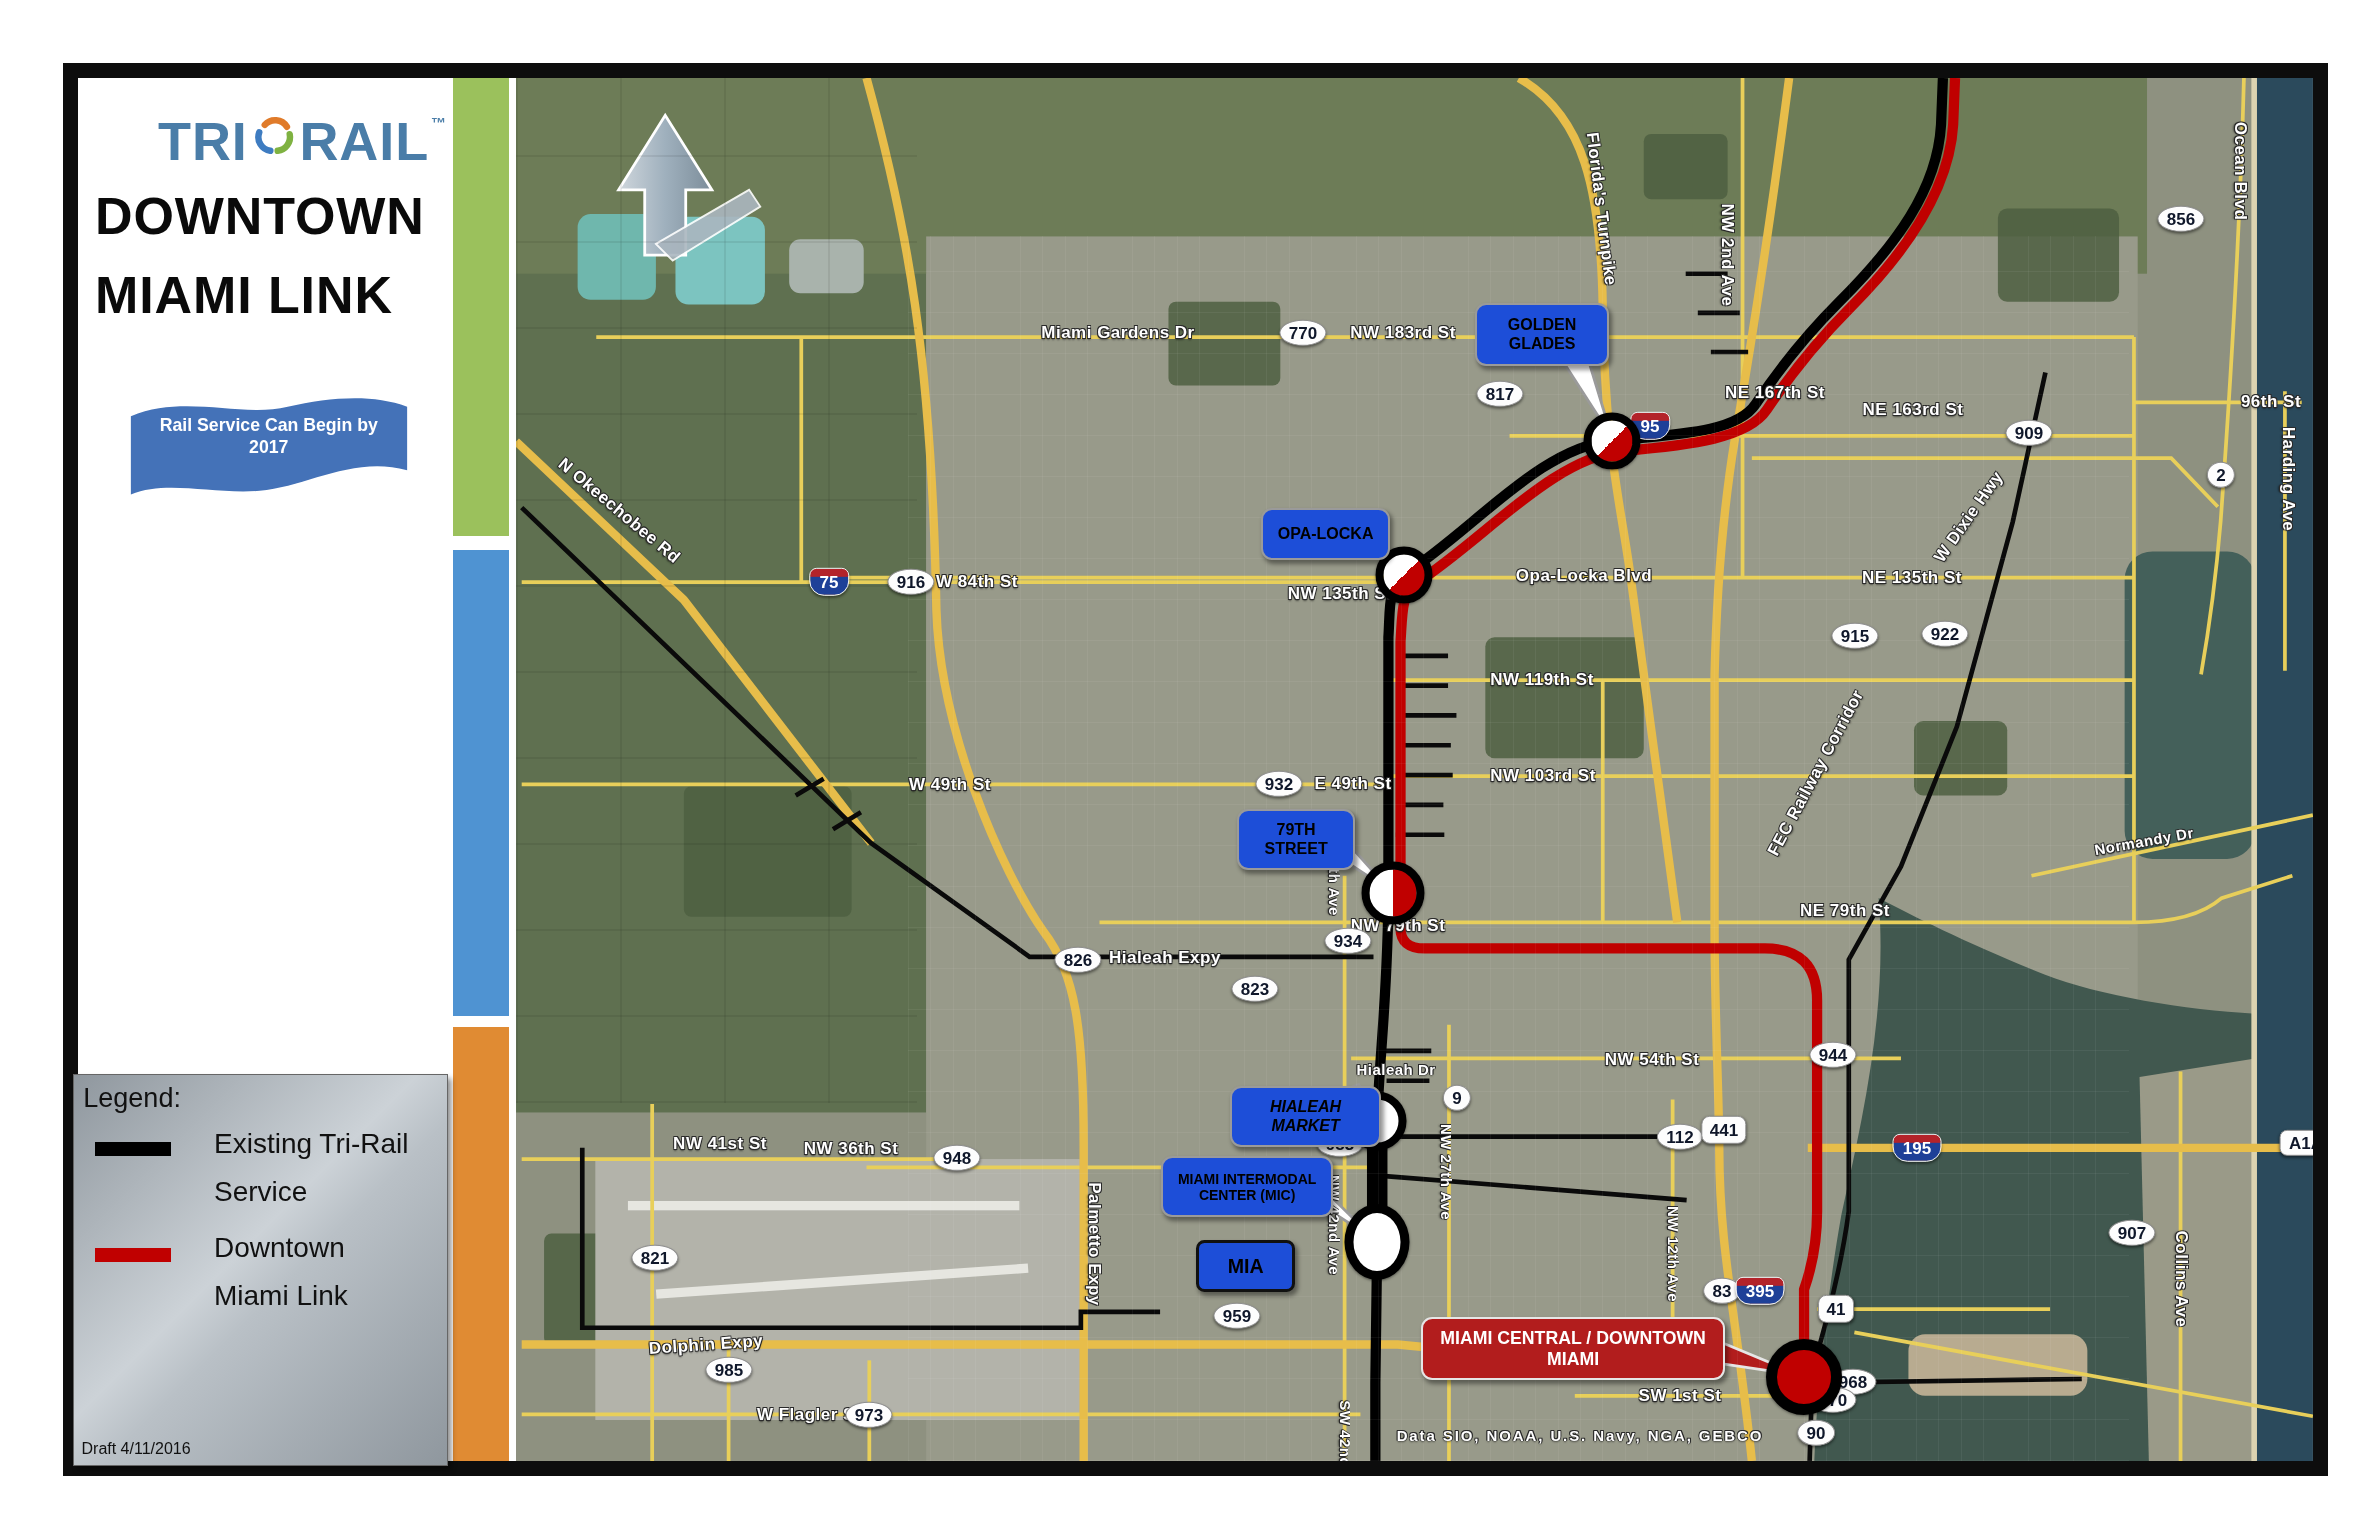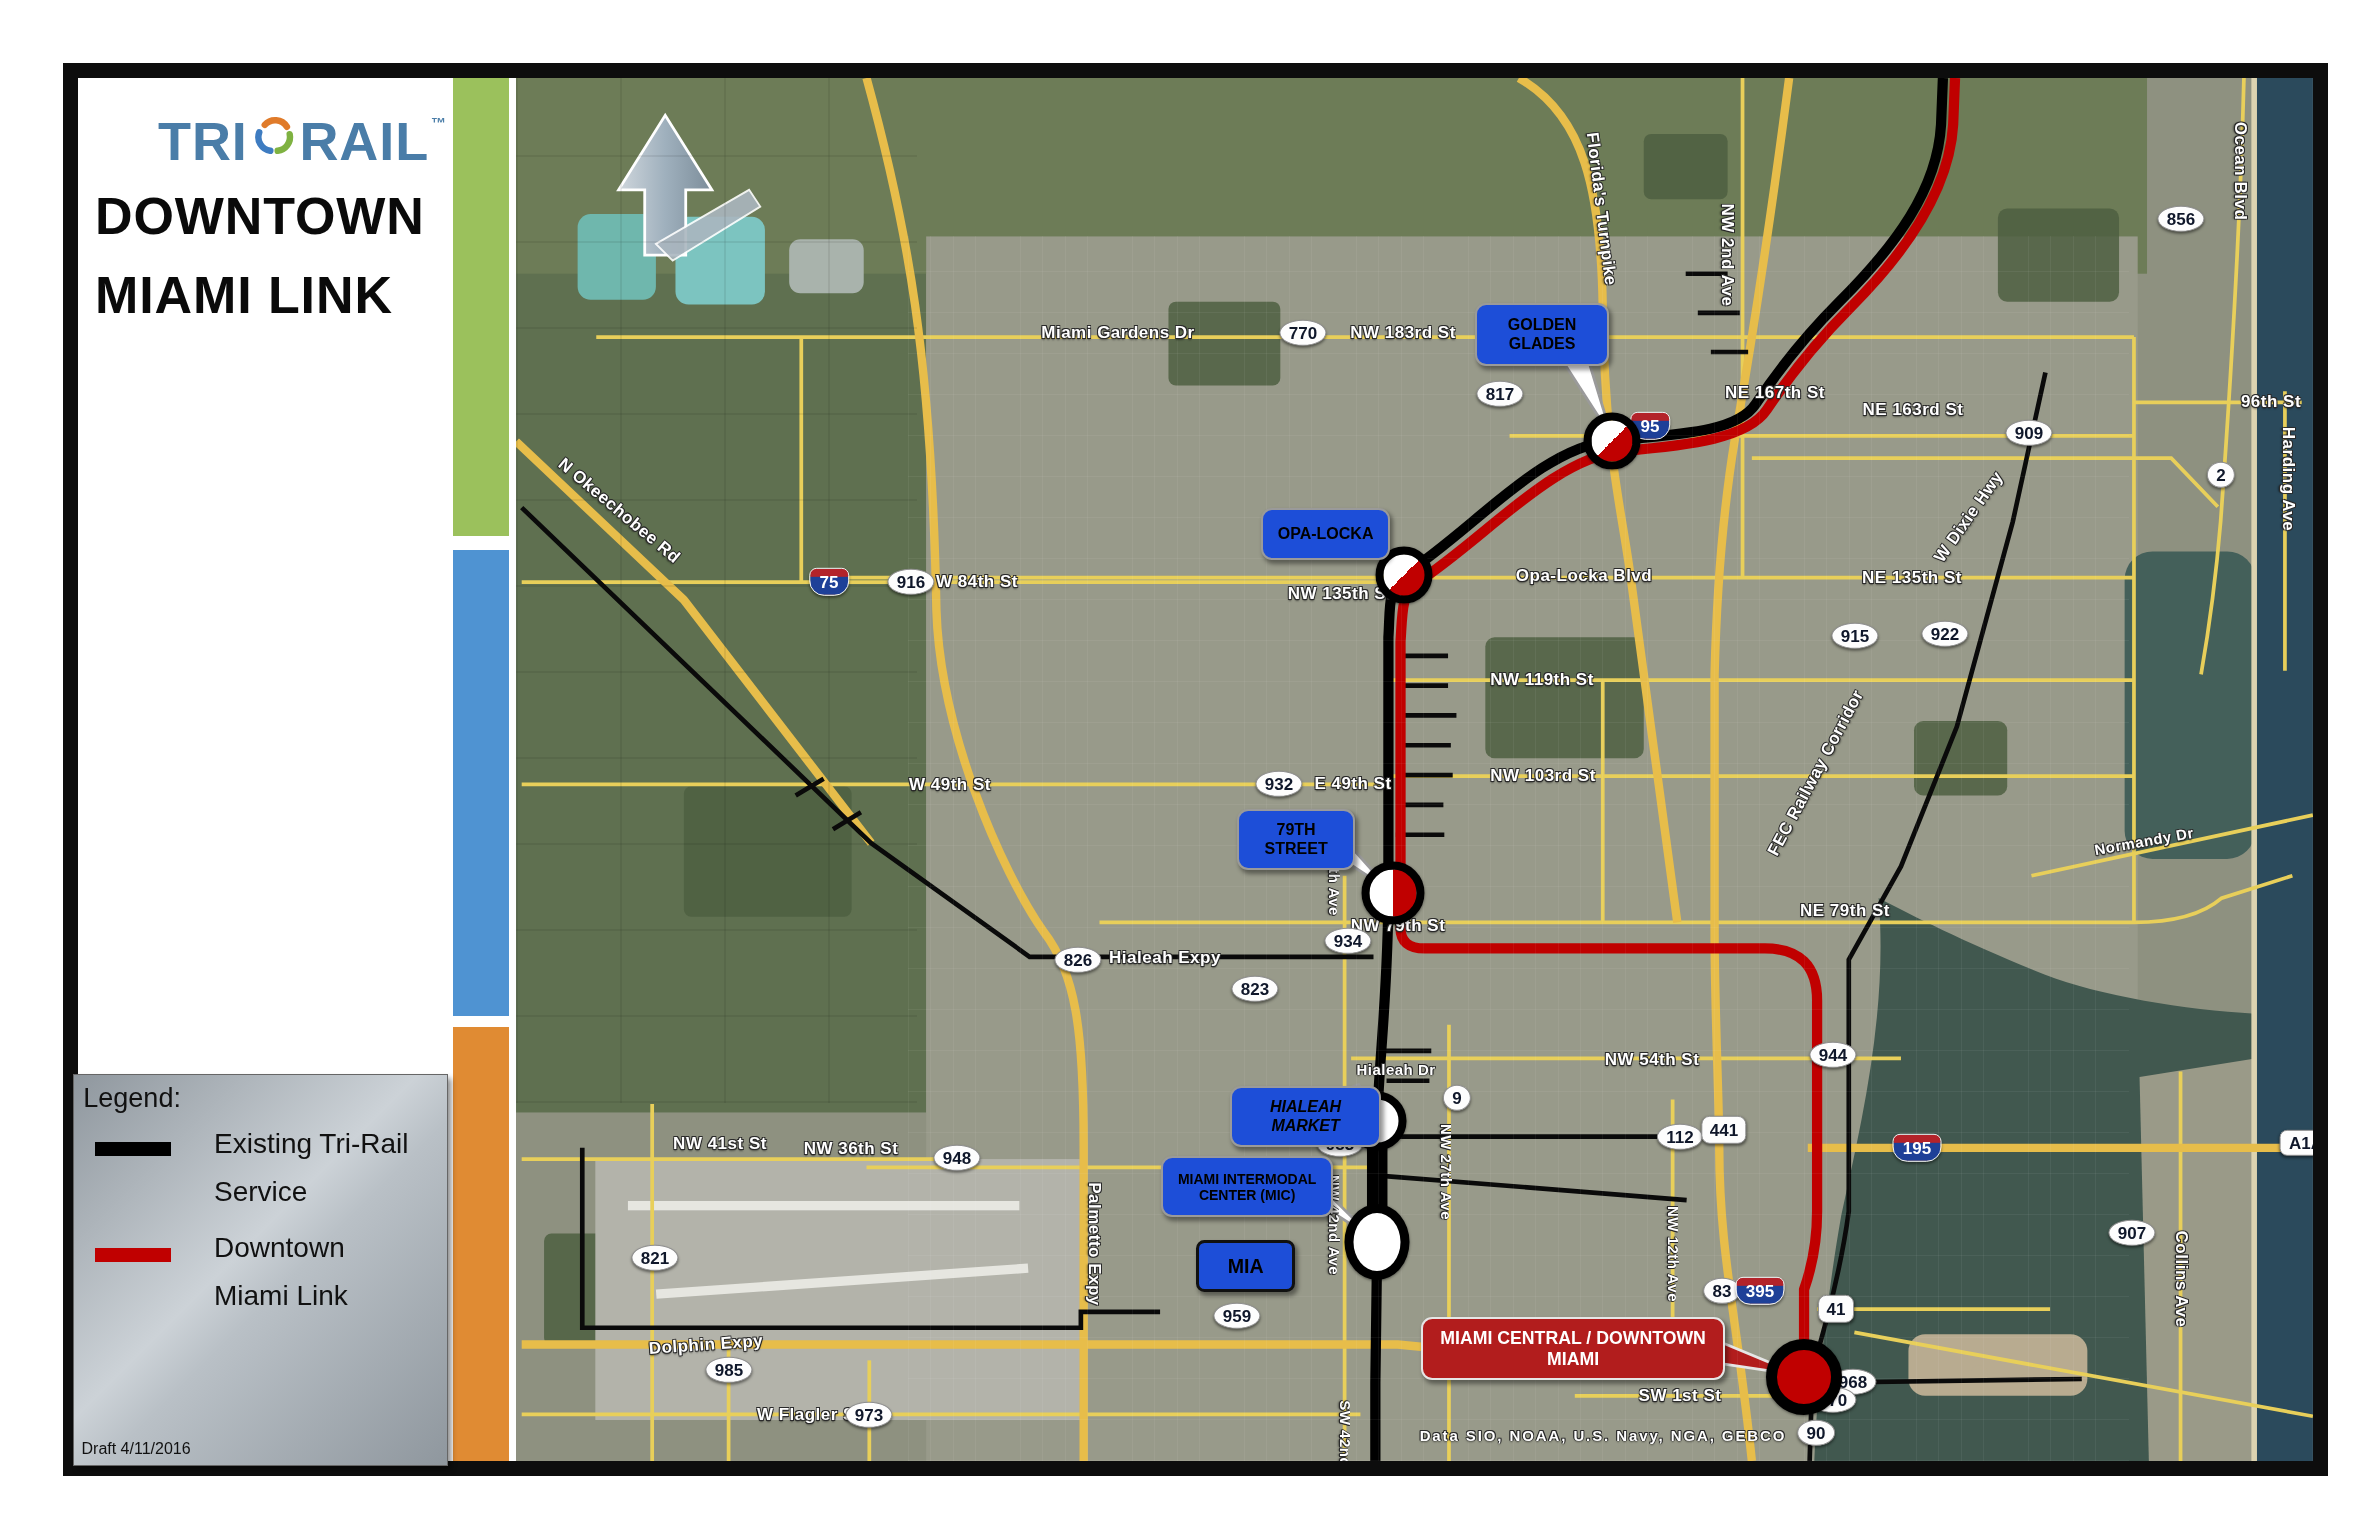--- a/index.html
+++ b/index.html
@@ -58,20 +58,29 @@
           <path d="M22,42 A15 15 0 0 1 10,22" stroke="#3e7cc1"></path>
         </g>
       </svg>
     </span>
     <span>RAIL</span>
     <span class="tm">™</span>
   </div>
   <div class="title" style="top:186px;">DOWNTOWN</div>
   <div class="title" style="top:265px;">MIAMI LINK</div>
 
+  <div id="banner">
+    <svg width="280" height="112" viewBox="0 0 300 120">
+      <path d="M2,28 C60,4 120,30 170,18 C215,8 260,4 298,18 L298,86 C240,70 190,104 140,108 C90,112 40,96 2,112 Z" fill="#4472b8"></path>
+    </svg>
+    <div class="btxt">
+      <span>Rail Service Can Begin by</span><br>
+      <span>2017</span>
+    </div>
+  </div>
 
   <div class="strip" style="top:78px;height:458px;background:#9bc15c;"></div>
   <div class="strip" style="top:550px;height:466px;background:#4f93d2;"></div>
   <div class="strip" style="top:1027px;height:434px;background:#e08b33;"></div>
 
   <div id="legend">
     <div class="lhead">Legend:</div>
     <div class="lswatch" style="top:67px;background:#000;"></div>
     <div class="ltext" style="top:45px;">
       <span>Existing Tri-Rail</span><br>
@@ -241,21 +250,21 @@
     <div class="mlabel" style="left:335px;top:1071px;">NW 36th St</div>
     <div class="mlabel" style="left:578px;top:1166px;--r:90deg;">Palmetto Expy</div>
     <div class="mlabel sm" style="left:818px;top:1147px;--r:90deg;">NW 42nd Ave</div>
     <div class="mlabel sm" style="left:930px;top:1094px;--r:90deg;">NW 27th Ave</div>
     <div class="mlabel sm" style="left:1157px;top:1176px;--r:90deg;">NW 12th Ave</div>
     <div class="mlabel" style="left:190px;top:1267px;--r:-4deg;">Dolphin Expy</div>
     <div class="mlabel" style="left:293px;top:1337px;">W Flagler St</div>
     <div class="mlabel" style="left:1164px;top:1318px;">SW 1st St</div>
     <div class="mlabel" style="left:1665px;top:1201px;--r:90deg;">Collins Ave</div>
     <div class="mlabel sm" style="left:829px;top:1372px;--r:90deg;">SW 42nd Ave</div>
-    <div class="mlabel sm" style="left:1064px;top:1357px;letter-spacing:1.9px;margin-left:23px;">Data SIO, NOAA, U.S. Navy, NGA, GEBCO</div>
+    <div class="mlabel sm" style="left:1064px;top:1357px;letter-spacing:1.9px;">Data SIO, NOAA, U.S. Navy, NGA, GEBCO</div>
 
     <div class="sh" style="left:787px;top:255px;">770</div>
     <div class="sh" style="left:984px;top:316px;">817</div>
     <div class="sh" style="left:1513px;top:355px;">909</div>
     <div class="sh" style="left:1665px;top:141px;">856</div>
     <div class="sh" style="left:1705px;top:397px;">2</div>
     <div class="sh" style="left:395px;top:504px;">916</div>
     <div class="sh" style="left:1339px;top:558px;">915</div>
     <div class="sh" style="left:1429px;top:556px;">922</div>
     <div class="sh" style="left:763px;top:706px;">932</div>

